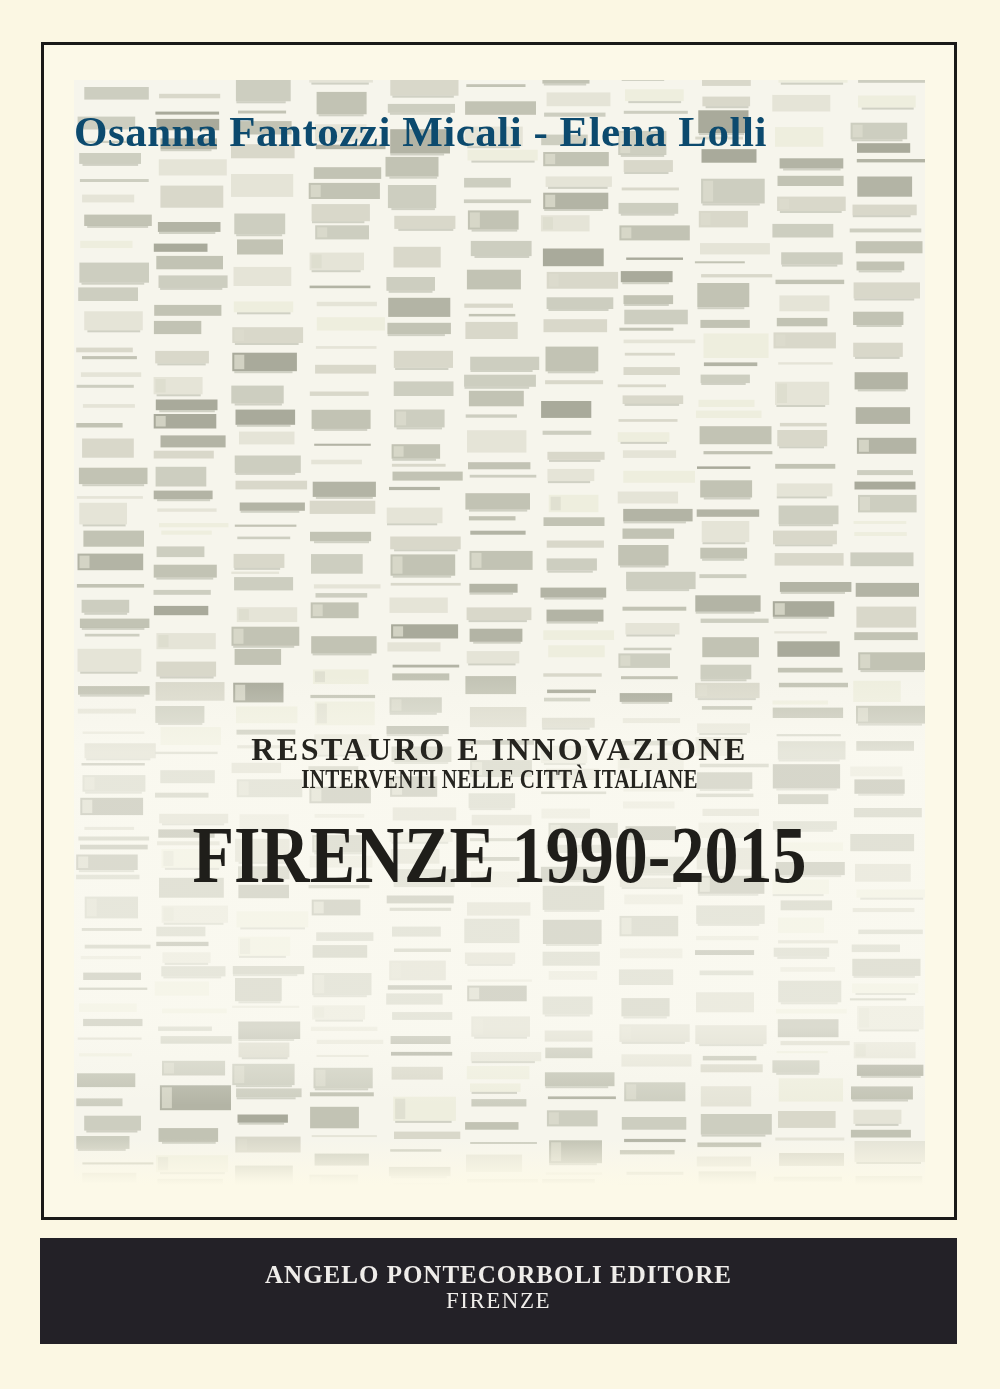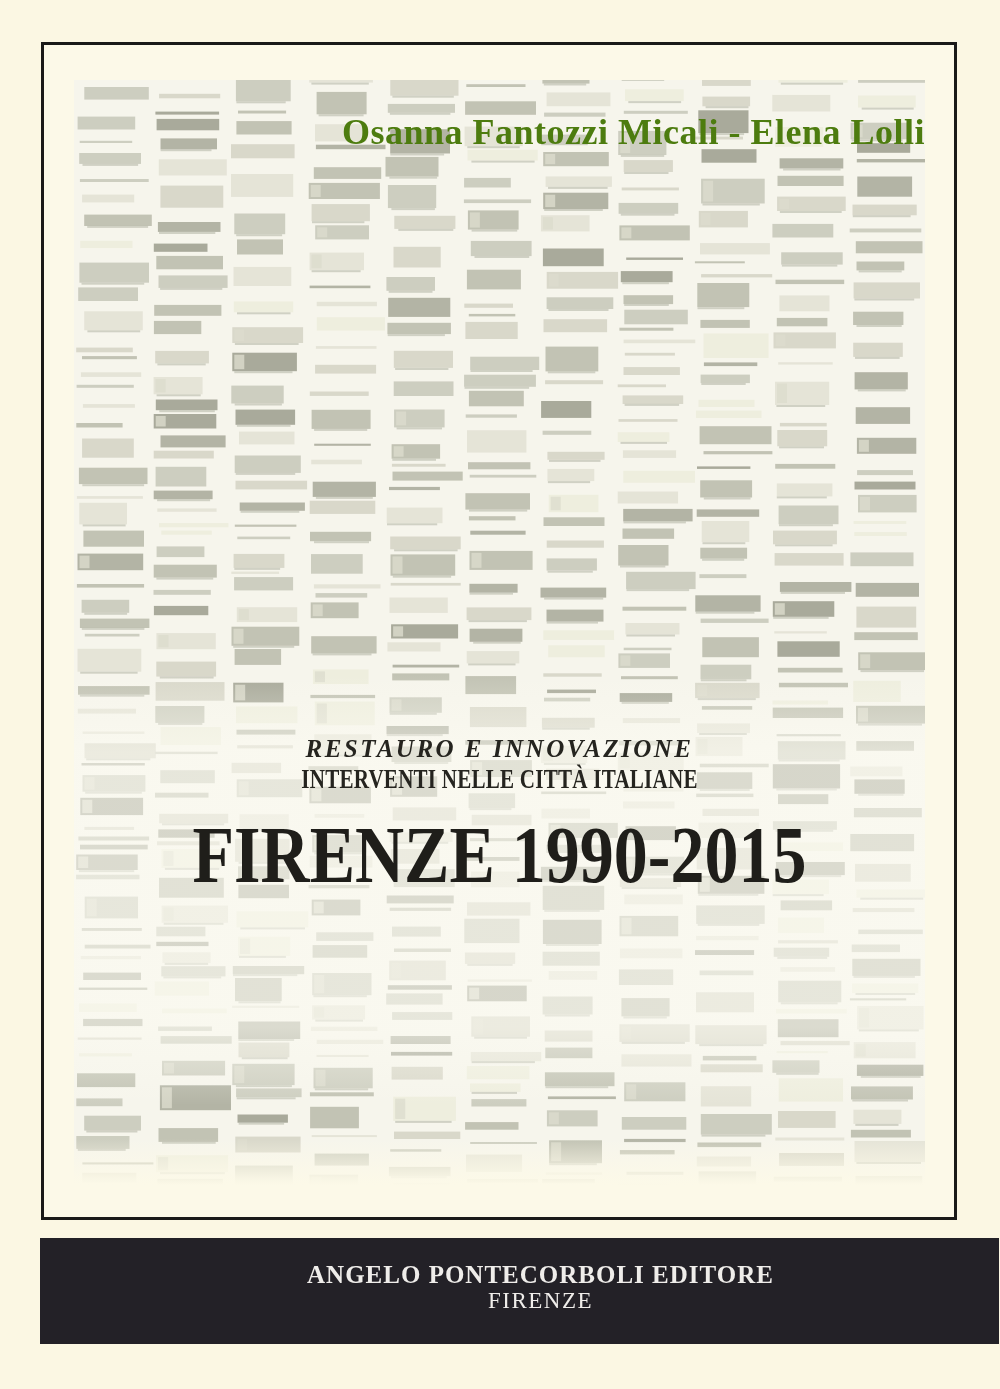--- a/index.html
+++ b/index.html
@@ -67,41 +67,40 @@
     width: 100%;
     height: 46px;
     background: linear-gradient(to bottom, rgba(252,249,232,0) 0%, rgba(252,249,232,0.9) 85%, #fcf9e8 100%);
     pointer-events: none;
   }
   .authors {
     position: absolute;
     top: 30px;
     left: 0;
     width: 100%;
-    text-align: right;
+    text-align: left;
     font-weight: 700;
-    font-size: 36px;
+    font-size: 43px;
     line-height: 44px;
-    color: #4d7c0f;
+    color: #0c4a6e;
     letter-spacing: 0.5px;
   }
   .series {
     position: absolute;
     top: 654px;
     left: 0;
     width: 100%;
     text-align: center;
     color: #25241f;
   }
   .series-title {
     font-weight: 700;
-    font-size: 25px;
+    font-size: 32px;
     line-height: 30px;
     letter-spacing: 2.5px;
-    font-style: italic;
   }
   .series-subtitle {
     font-weight: 700;
     font-size: 27px;
     line-height: 30px;
     letter-spacing: 0.3px;
     transform: scaleX(0.78);
     transform-origin: center;
   }
   .book-title {
@@ -140,21 +139,20 @@
     left: 40px;
     top: 1238px;
     width: 917px;
     height: 106px;
     background: #232127;
     display: flex;
     flex-direction: column;
     align-items: center;
     justify-content: center;
     transform: none;
-    padding-left: 42px;
   }
   .band-inner {
     transform: translateY(-4px);
     text-align: center;
     color: #efedea;
   }
   .publisher-name {
     font-weight: 700;
     font-size: 25px;
     line-height: 27px;

